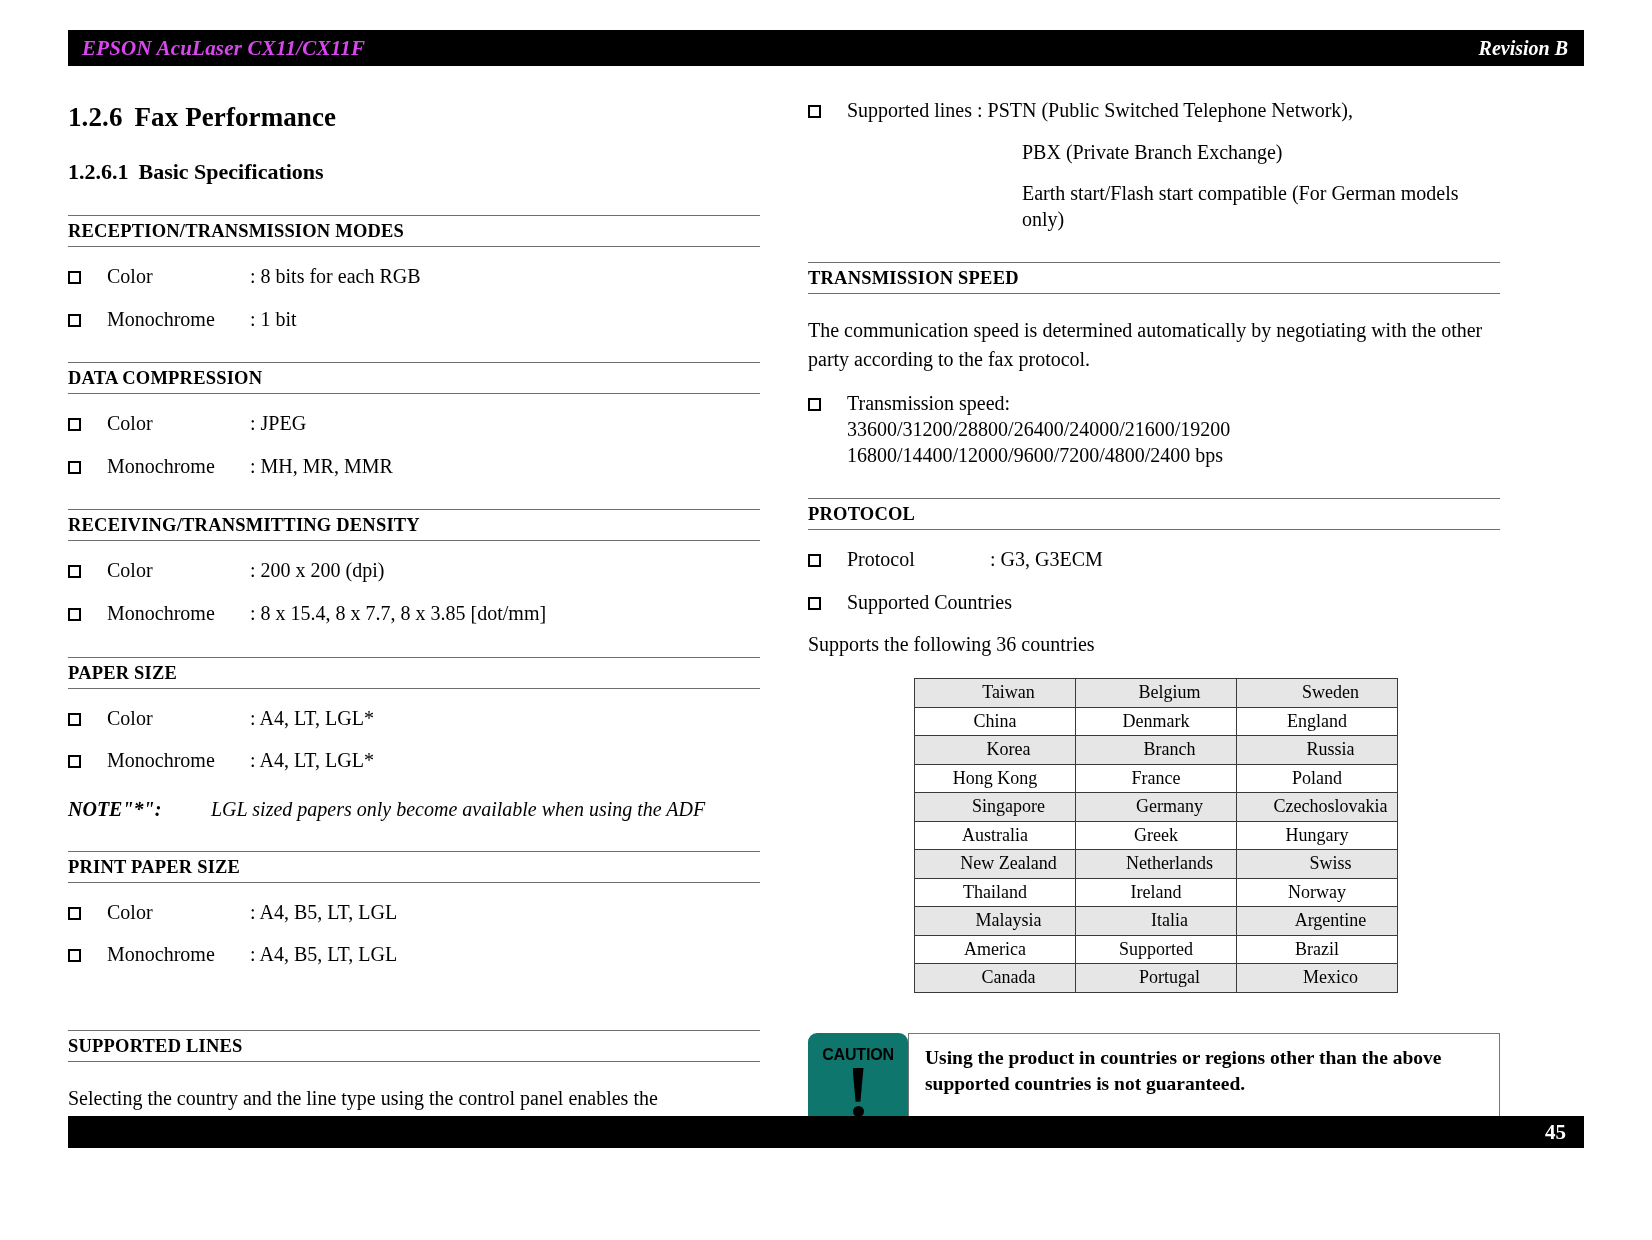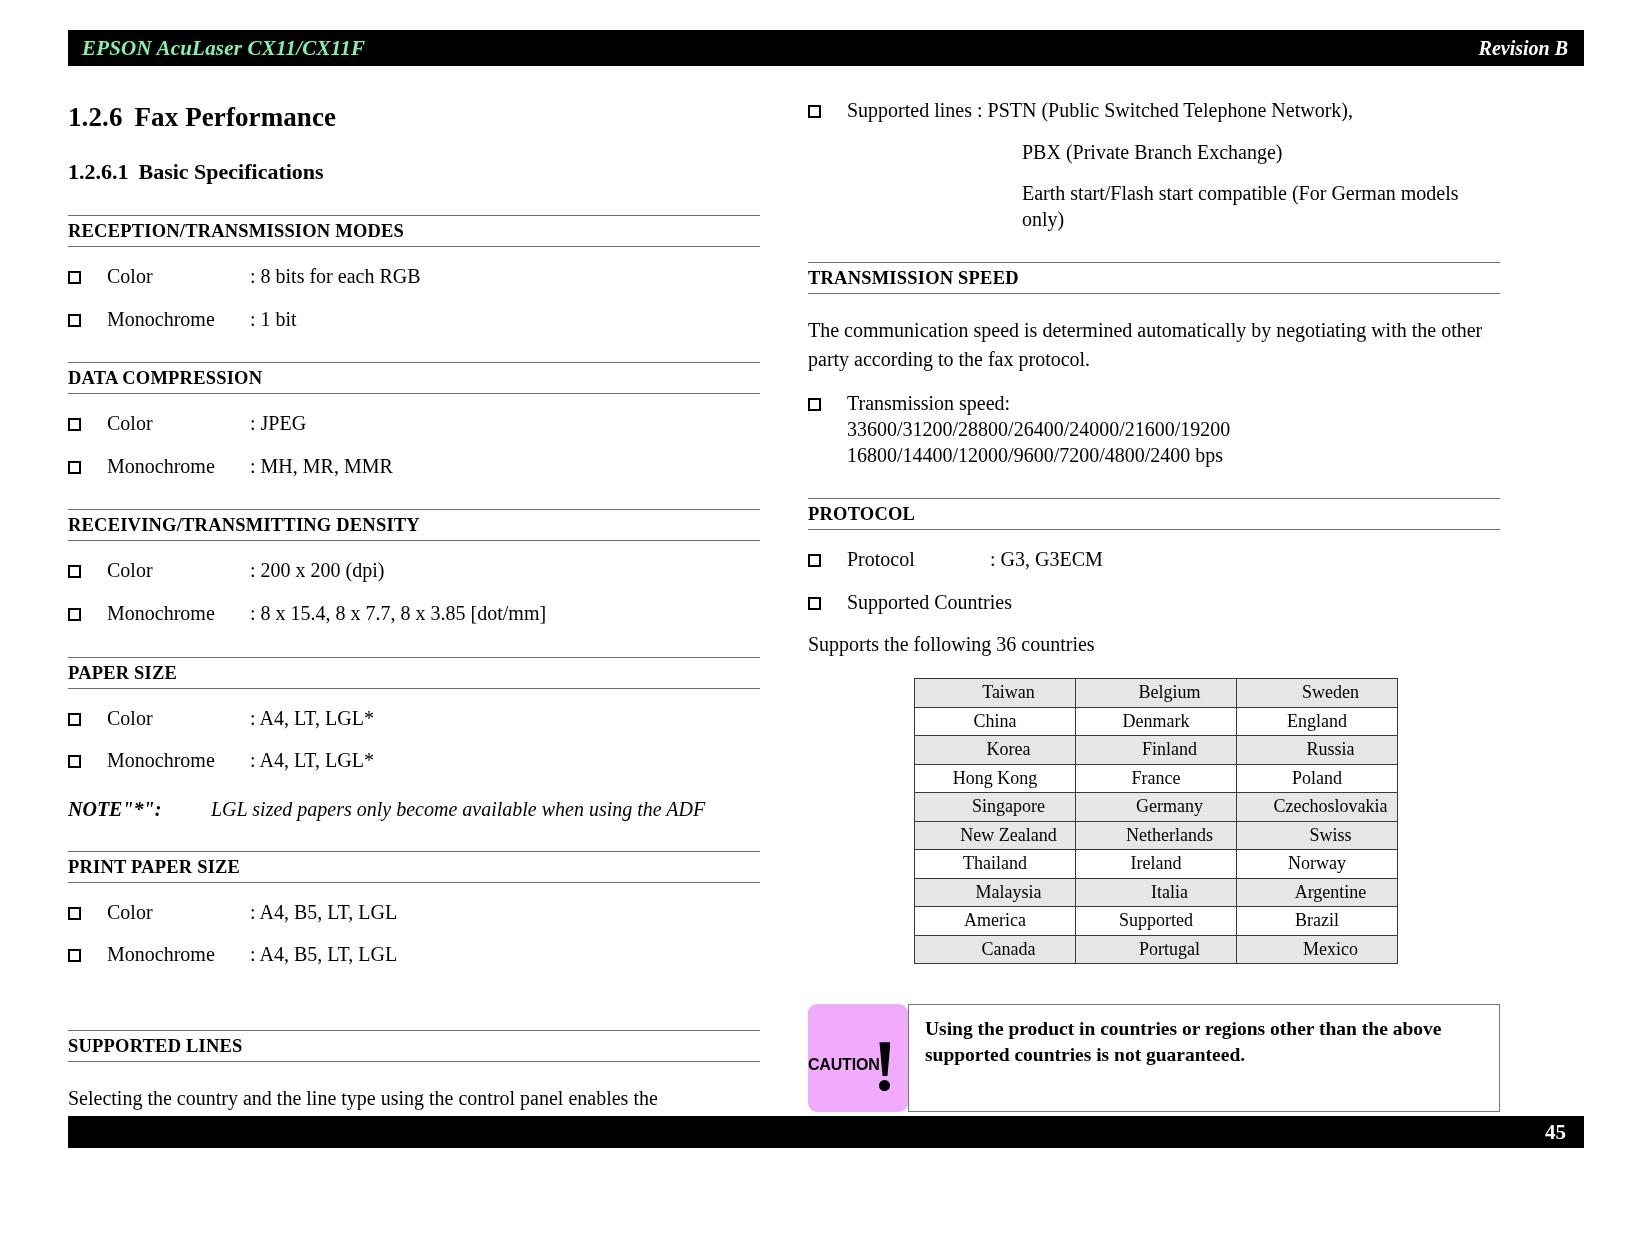--- a/index.html
+++ b/index.html
@@ -31,21 +31,21 @@
     width: 1516px;
     height: 36px;
     background: #000000;
     display: flex;
     align-items: center;
     justify-content: space-between;
     box-sizing: border-box;
     padding: 0 16px 0 14px;
   }
   .header-title {
-    color: #86efac;
+    color: #d946ef;
     font-style: italic;
     font-weight: bold;
     font-size: 21px;
     letter-spacing: 0.2px;
     white-space: nowrap;
   }
   .header-revision {
     color: #ffffff;
     font-style: italic;
     font-weight: bold;
@@ -199,23 +199,24 @@
   .caution-wrap {
     margin-top: 40px;
     display: flex;
     align-items: stretch;
     width: 692px;
     height: 108px;
   }
   .caution-badge {
     flex: none;
     width: 100px;
-    background: #f0abfc;
+    background: #0f766e;
     border-radius: 9px;
     display: flex;
+    flex-direction: column;
     align-items: center;
     justify-content: flex-start;
     padding-top: 13px;
     box-sizing: border-box;
   }
   .caution-badge .cword {
     font-family: "Liberation Sans", sans-serif;
     font-weight: bold;
     font-size: 16px;
     letter-spacing: -0.2px;
@@ -382,32 +383,37 @@
               <td>Belgium</td>
               <td>Sweden</td>
             </tr>
             <tr class="plain">
               <td>China</td>
               <td>Denmark</td>
               <td>England</td>
             </tr>
             <tr class="shade">
               <td>Korea</td>
-              <td>Finland</td>
+              <td>Branch</td>
               <td>Russia</td>
             </tr>
             <tr class="plain">
               <td>Hong Kong</td>
               <td>France</td>
               <td>Poland</td>
             </tr>
             <tr class="shade">
               <td>Singapore</td>
               <td>Germany</td>
               <td>Czechoslovakia</td>
+            </tr>
+            <tr class="plain">
+              <td>Australia</td>
+              <td>Greek</td>
+              <td>Hungary</td>
             </tr>
             <tr class="shade">
               <td>New Zealand</td>
               <td>Netherlands</td>
               <td>Swiss</td>
             </tr>
             <tr class="plain">
               <td>Thailand</td>
               <td>Ireland</td>
               <td>Norway</td>

